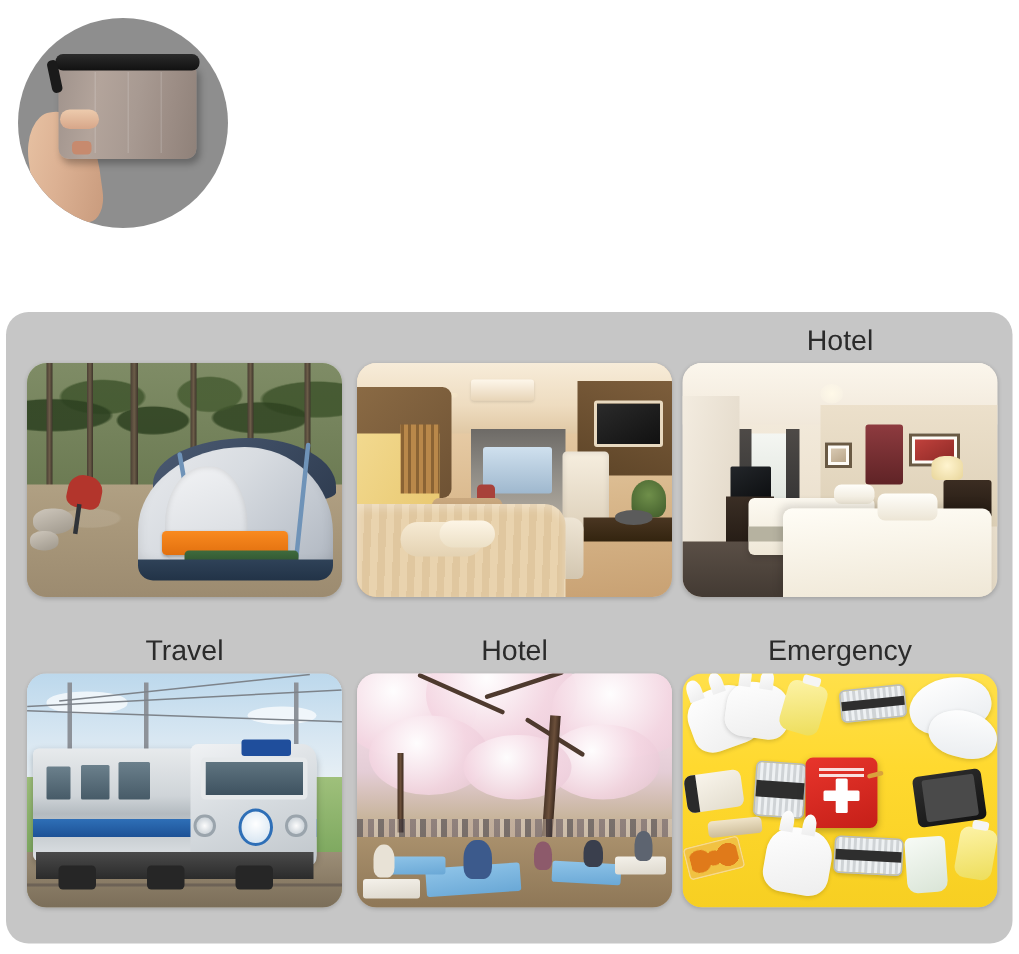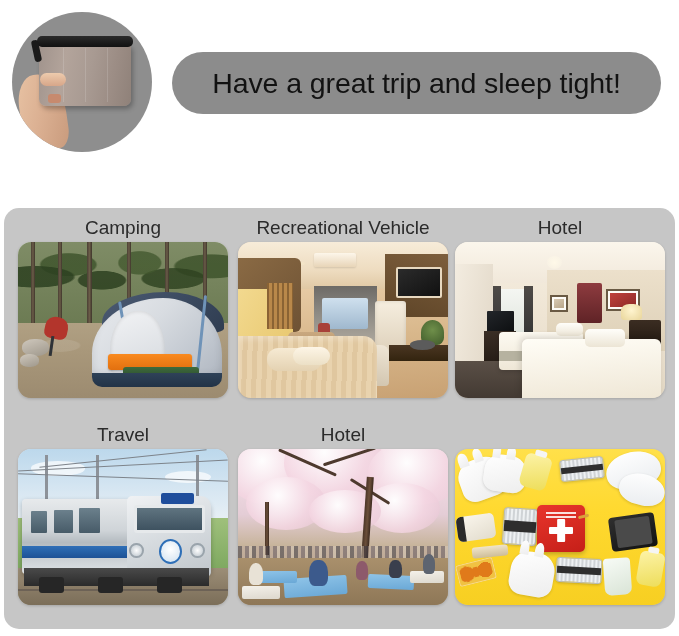--- a/index.html
+++ b/index.html
@@ -349,31 +349,27 @@
       <div class="bag-top"></div>
       <div class="bag-zip"></div>
       <div class="bag-seam" style="left:24px"></div>
       <div class="bag-seam" style="left:46px"></div>
       <div class="bag-seam" style="left:68px"></div>
     </div>
     <div class="finger"></div>
     <div class="thumbnail"></div>
   </div>
 
-  <div class="banner-pill">
-    <span class="banner-text">Have a great trip and sleep tight!</span>
-  </div>
 
 </div>
 
 <div class="panel">
   <div class="grid">
 
     <div class="cell" style="left:14px; top:6px; width:210px; height:196px;">
-      <div class="cell-label">Camping</div>
       <div class="photo">
         <div class="scene sc-camp">
           <div class="camp-sky"></div>
           <div class="camp-forest"></div>
           <div class="trunk" style="left:6%"></div>
           <div class="trunk" style="left:19%"></div>
           <div class="trunk" style="left:33%; width:5px"></div>
           <div class="trunk" style="left:52%"></div>
           <div class="trunk" style="left:70%"></div>
           <div class="trunk" style="left:88%"></div>
@@ -388,21 +384,20 @@
           <div class="tent-pole" style="right:48%; top:38%; width:3px; height:44%; transform:rotate(-10deg)"></div>
           <div class="tent-door"></div>
           <div class="pad-orange"></div>
           <div class="pad-green"></div>
           <div class="tent-base"></div>
         </div>
       </div>
     </div>
 
     <div class="cell" style="left:234px; top:6px; width:210px; height:196px;">
-      <div class="cell-label">Recreational Vehicle</div>
       <div class="photo">
         <div class="scene sc-rv">
           <div class="rv-ceiling"></div>
           <div class="rv-led" style="left:4%; top:13%; width:28%"></div>
           <div class="rv-led" style="right:4%; top:11%; width:24%"></div>
           <div class="rv-vent"></div>
           <div class="rv-cab-left"></div>
           <div class="rv-wall-left"></div>
           <div class="rv-stripes"></div>
           <div class="rv-corridor"></div>
@@ -515,20 +510,21 @@
           <div class="p-person" style="left:34%; bottom:12%; width:9%; height:17%; background:#3c5a8c"></div>
           <div class="p-person" style="left:5%; bottom:13%; width:7%; height:14%; background:#e8e2d6"></div>
           <div class="p-person" style="left:56%; bottom:16%; width:6%; height:12%; background:#8d5a6b"></div>
           <div class="p-person" style="right:22%; bottom:17%; width:6%; height:12%; background:#3a3f4d"></div>
           <div class="p-person" style="right:6%; bottom:20%; width:6%; height:13%; background:#5d6470"></div>
         </div>
       </div>
     </div>
 
     <div class="cell" style="left:451px; top:213px; width:210px; height:196px;">
+      <div class="cell-label">Emergency</div>
       <div class="photo">
         <div class="scene sc-emg">
           <div class="e-glove" style="left:2%; top:6%; width:22%; height:26%; transform:rotate(-20deg)"></div>
           <div class="e-glove" style="left:14%; top:4%; width:20%; height:24%; transform:rotate(8deg)"></div>
           <div class="e-bottle" style="left:32%; top:4%; width:13%; height:22%; transform:rotate(16deg)">
             <div class="e-bottle-cap"></div>
           </div>
           <div class="e-can" style="left:50%; top:6%; width:21%; height:14%; transform:rotate(-6deg)">
             <div class="e-can-lbl"></div>
           </div>

